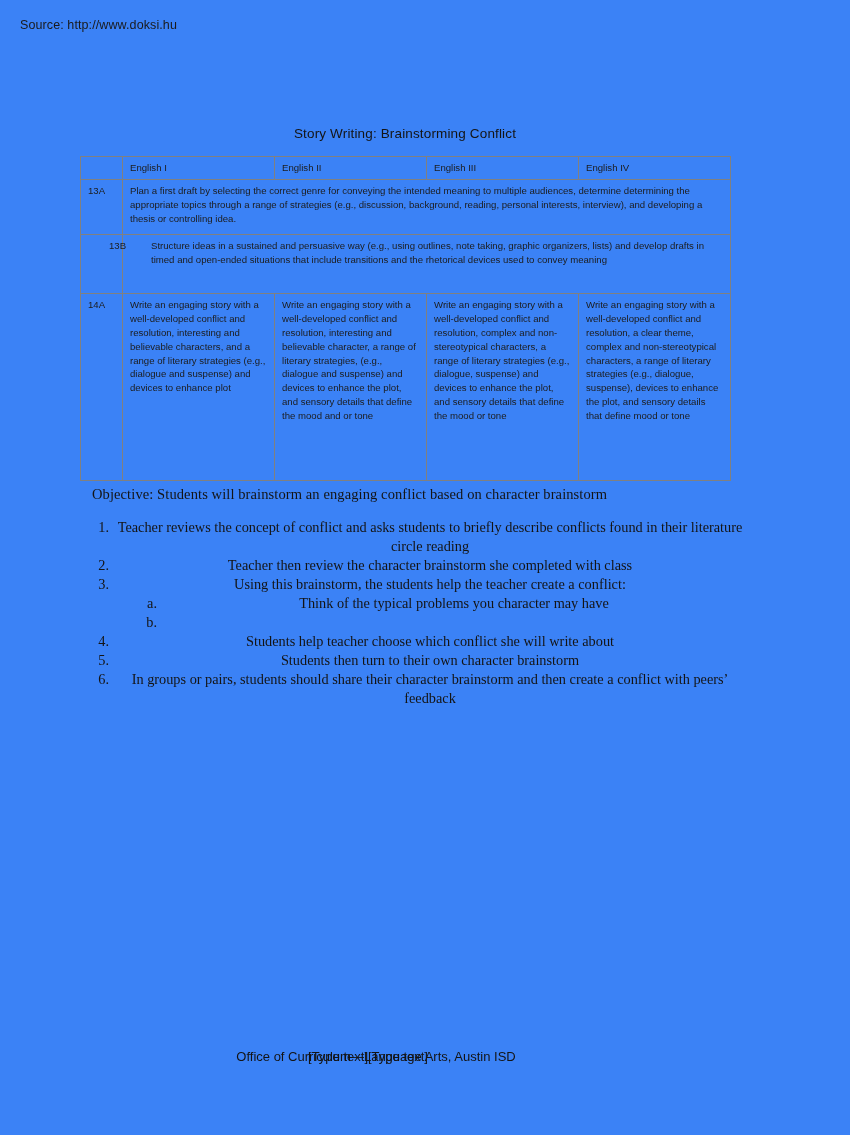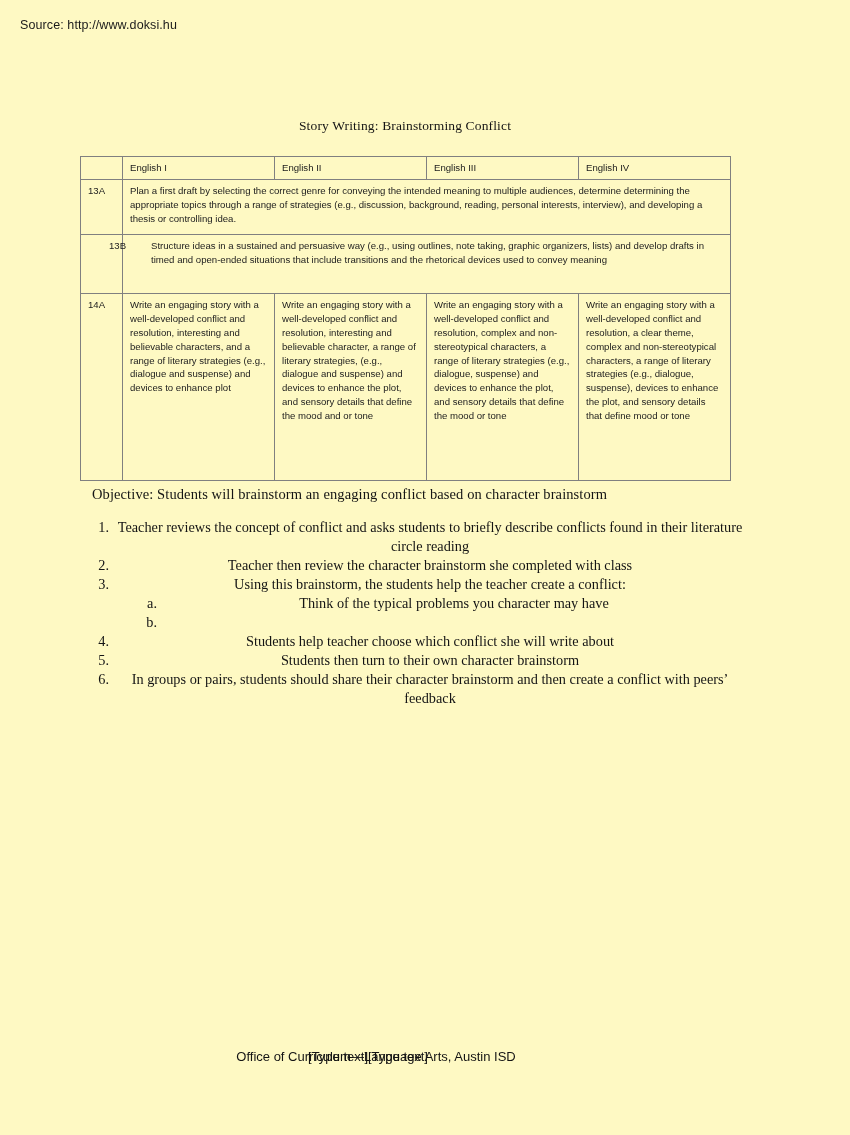--- a/index.html
+++ b/index.html
@@ -11,38 +11,38 @@
     width: 850px;
     height: 1135px;
     position: relative;
     font-family: "Liberation Sans", sans-serif;
     color: #000000;
     overflow: hidden;
   }
   .page {
     position: absolute;
     inset: 0;
-    background: #fef9c3;
+    background: #3b82f6;
   }
   .source-line {
     position: absolute;
     left: 20px;
     top: 18px;
     font-family: "Liberation Sans", sans-serif;
     font-size: 12.5px;
     color: #1a1a1a;
     letter-spacing: 0.1px;
   }
   .doc-title {
     position: absolute;
     left: 80px;
-    top: 118px;
+    top: 126px;
     width: 650px;
     text-align: center;
-    font-family: Liberation Serif, serif;
+    font-family: Liberation Sans, sans-serif;
     font-size: 13.5px;
     color: #141414;
     letter-spacing: 0.15px;
   }
 
   
   .std-table {
     position: absolute;
     left: 80px;
     top: 156px;

